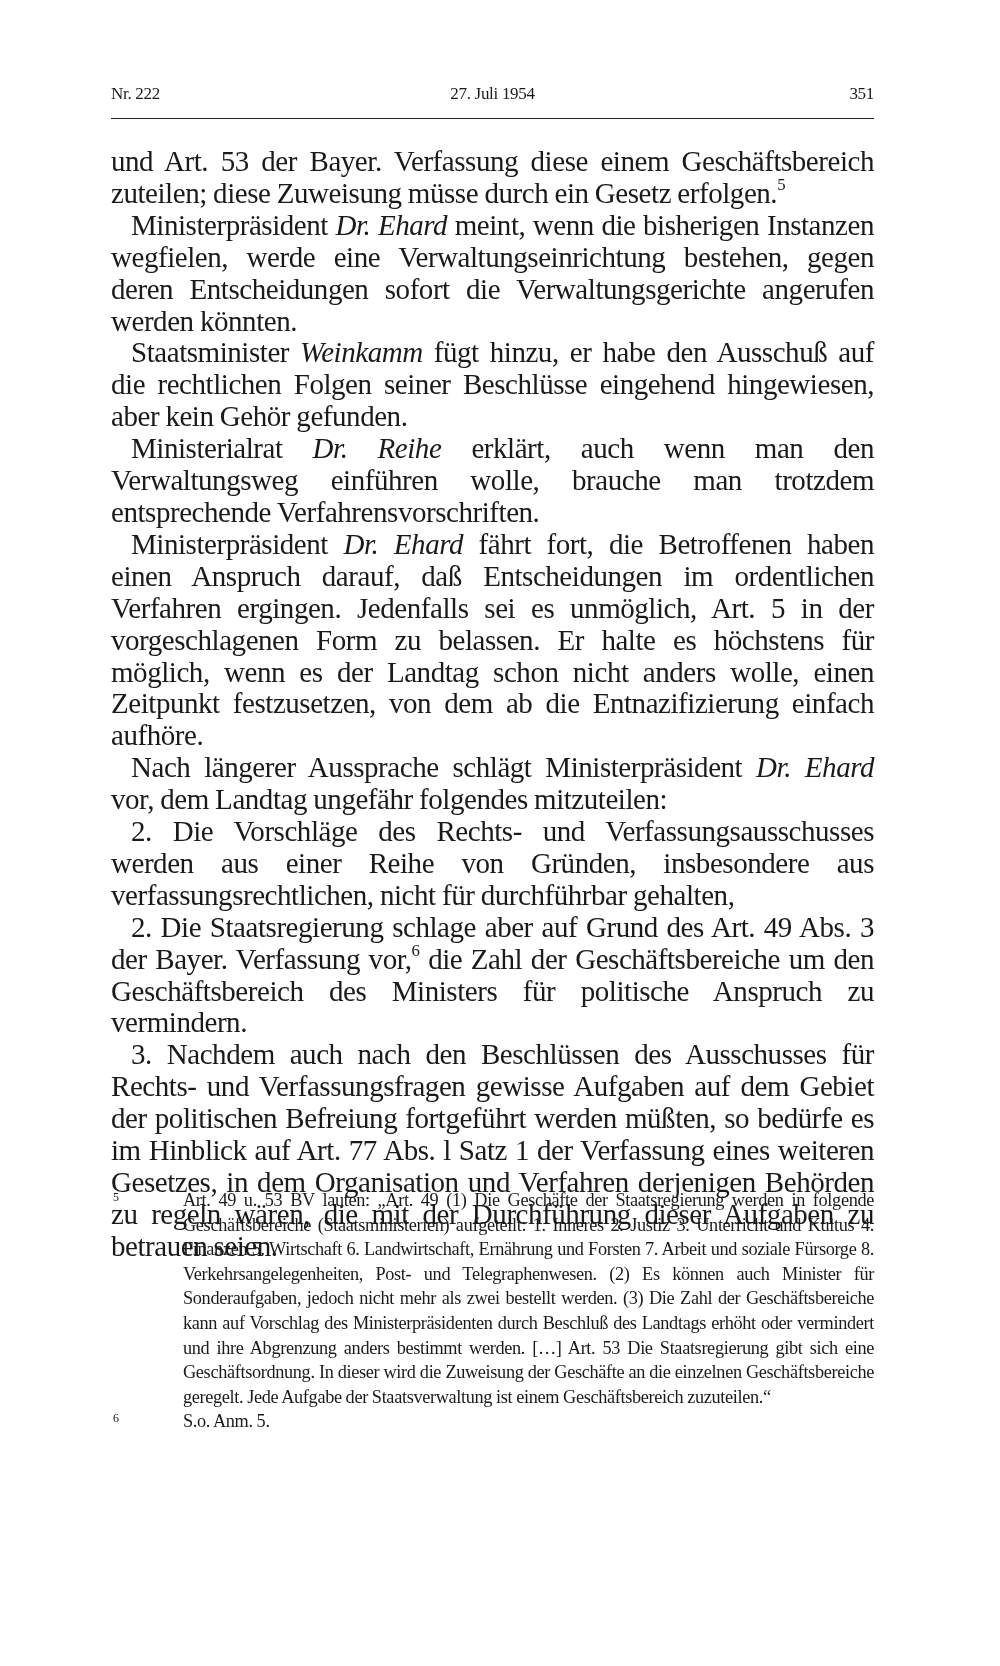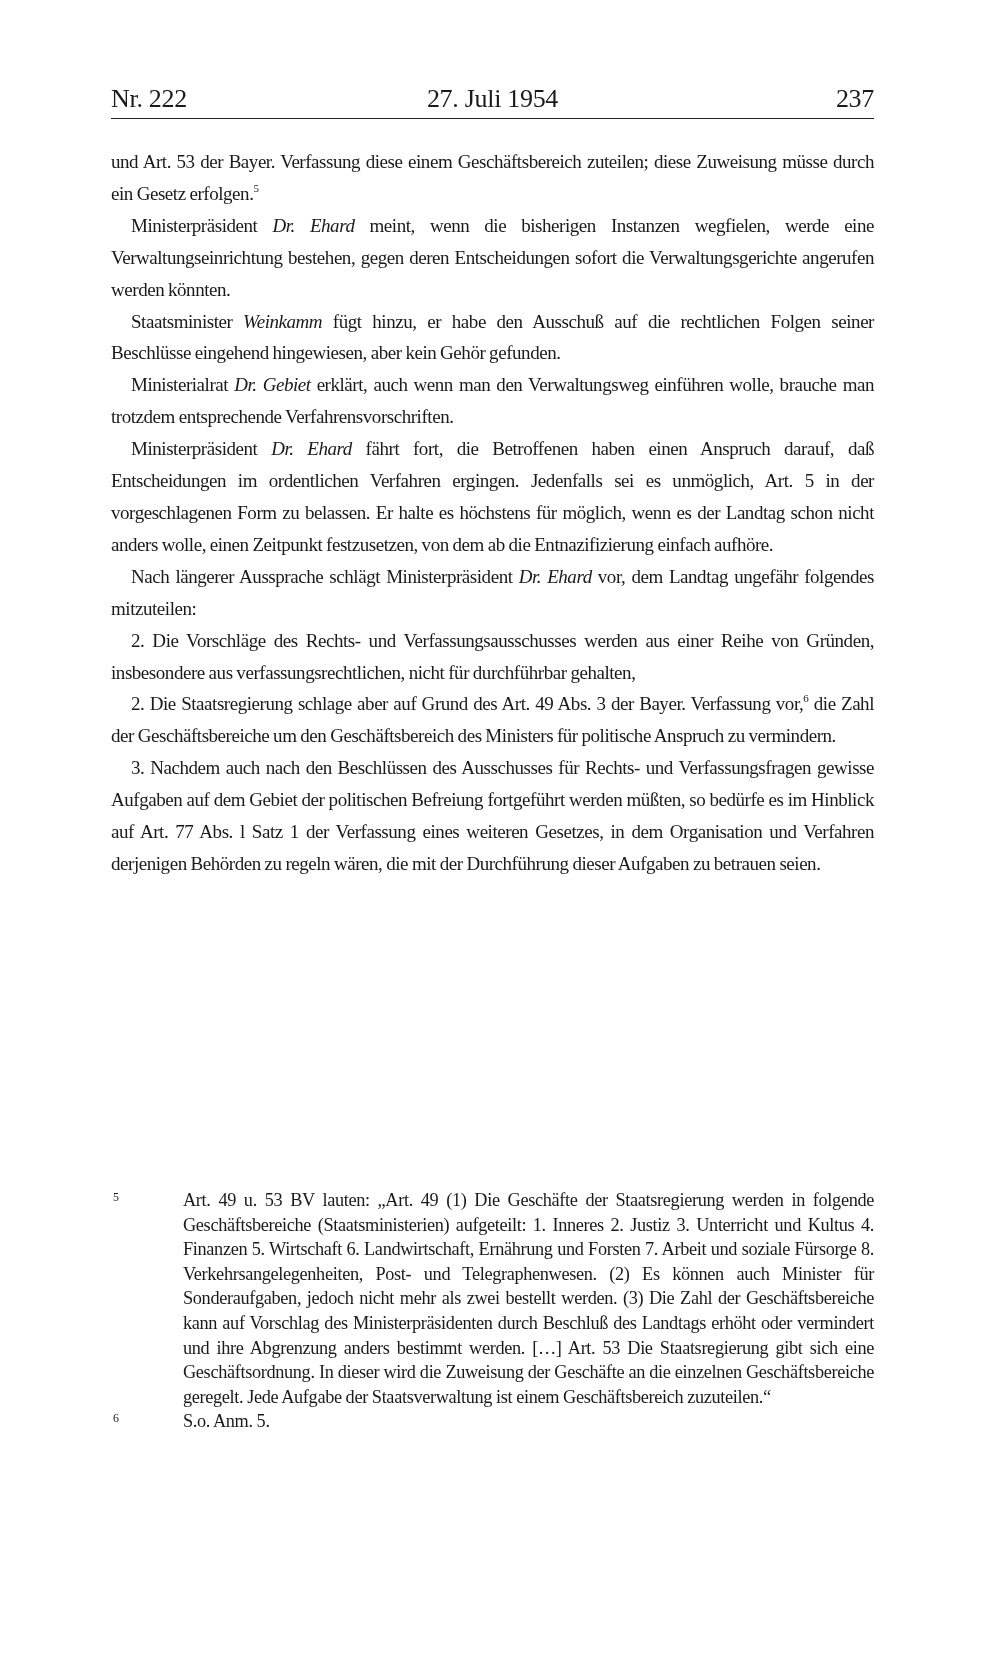--- a/index.html
+++ b/index.html
@@ -3,29 +3,29 @@
   <meta charset="utf-8">
   <style>
     html, body { margin: 0; padding: 0; background: #ffffff; }
     body {
       width: 1000px; height: 1666px; position: relative; overflow: hidden;
       font-family: "Liberation Serif", "DejaVu Serif", serif; color: #1a1a1a;
     }
     .page { position: absolute; left: 111px; top: 0; width: 763px; }
     .header {
       position: absolute; top: 84px; left: 0; width: 763px; height: 34px;
-      font-size: 26px; border-bottom: 1.5px solid #222;
+      font-size: 17px; border-bottom: 1.5px solid #222;
       display: flex; justify-content: space-between; align-items: flex-start;
       letter-spacing: -0.3px;
     }
     .header .center { position: absolute; left: 0; right: 0; text-align: center; }
     .header .left, .header .right { position: relative; z-index: 1; }
     .body-text {
       position: absolute; top: 146px; left: 0; width: 763px;
-      font-size: 19px; line-height: 31.9px; text-align: justify;
+      font-size: 29px; line-height: 31.9px; text-align: justify;
       letter-spacing: -0.45px; word-spacing: -0.5px;
     }
     .body-text p { margin: 0; text-indent: 20px; }
     .body-text p.noindent { text-indent: 0; }
     .body-text em { font-style: italic; }
     sup { font-size: 0.58em; line-height: 0; vertical-align: 0.75em; }
     .footnotes {
       position: absolute; top: 1188px; left: 0; width: 763px;
       font-size: 18.3px; line-height: 24.6px; letter-spacing: -0.35px; word-spacing: -0.3px;
     }
@@ -34,31 +34,31 @@
     .fn .txt { flex: 1; text-align: justify; margin-left: 44px; }
   </style>
 </head>
 <body>
 
 <div class="page">
 
   <div class="header">
     <span class="left">Nr. 222</span>
     <span class="center">27. Juli 1954</span>
-    <span class="right">237</span>
+    <span class="right">351</span>
   </div>
 
   <div class="body-text">
     <p class="noindent"><span>und Art. 53 der Bayer. Verfassung diese einem Geschäftsbereich zuteilen; diese Zuweisung müsse durch ein Gesetz erfolgen.</span><sup>5</sup></p>
 
     <p><span>Ministerpräsident </span><em>Dr. Ehard</em><span> meint, wenn die bisherigen Instanzen wegfielen, werde eine Verwaltungseinrichtung bestehen, gegen deren Entscheidungen sofort die Verwaltungsgerichte angerufen werden könnten.</span></p>
 
     <p><span>Staatsminister </span><em>Weinkamm</em><span> fügt hinzu, er habe den Ausschuß auf die rechtlichen Folgen seiner Beschlüsse eingehend hingewiesen, aber kein Gehör gefunden.</span></p>
 
-    <p><span>Ministerialrat </span><em>Dr. Gebiet</em><span> erklärt, auch wenn man den Verwaltungsweg einführen wolle, brauche man trotzdem entsprechende Verfahrensvorschriften.</span></p>
+    <p><span>Ministerialrat </span><em>Dr. Reihe</em><span> erklärt, auch wenn man den Verwaltungsweg einführen wolle, brauche man trotzdem entsprechende Verfahrensvorschriften.</span></p>
 
     <p><span>Ministerpräsident </span><em>Dr. Ehard</em><span> fährt fort, die Betroffenen haben einen Anspruch darauf, daß Entscheidungen im ordentlichen Verfahren ergingen. Jedenfalls sei es unmöglich, Art. 5 in der vorgeschlagenen Form zu belassen. Er halte es höchstens für möglich, wenn es der Landtag schon nicht anders wolle, einen Zeitpunkt festzusetzen, von dem ab die Entnazifizierung einfach aufhöre.</span></p>
 
     <p><span>Nach längerer Aussprache schlägt Ministerpräsident </span><em>Dr. Ehard</em><span> vor, dem Landtag ungefähr folgendes mitzuteilen:</span></p>
 
     <p><span>2. Die Vorschläge des Rechts- und Verfassungsausschusses werden aus einer Reihe von Gründen, insbesondere aus verfassungsrechtlichen, nicht für durchführbar gehalten,</span></p>
 
     <p><span>2. Die Staatsregierung schlage aber auf Grund des Art. 49 Abs. 3 der Bayer. Verfassung vor,</span><sup>6</sup><span> die Zahl der Geschäftsbereiche um den Geschäftsbereich des Ministers für politische Anspruch zu vermindern.</span></p>
 
     <p><span>3. Nachdem auch nach den Beschlüssen des Ausschusses für Rechts- und Verfassungsfragen gewisse Aufgaben auf dem Gebiet der politischen Befreiung fortgeführt werden müßten, so bedürfe es im Hinblick auf Art. 77 Abs. l Satz 1 der Verfassung eines weiteren Gesetzes, in dem Organisation und Verfahren derjenigen Behörden zu regeln wären, die mit der Durchführung dieser Aufgaben zu betrauen seien.</span></p>

